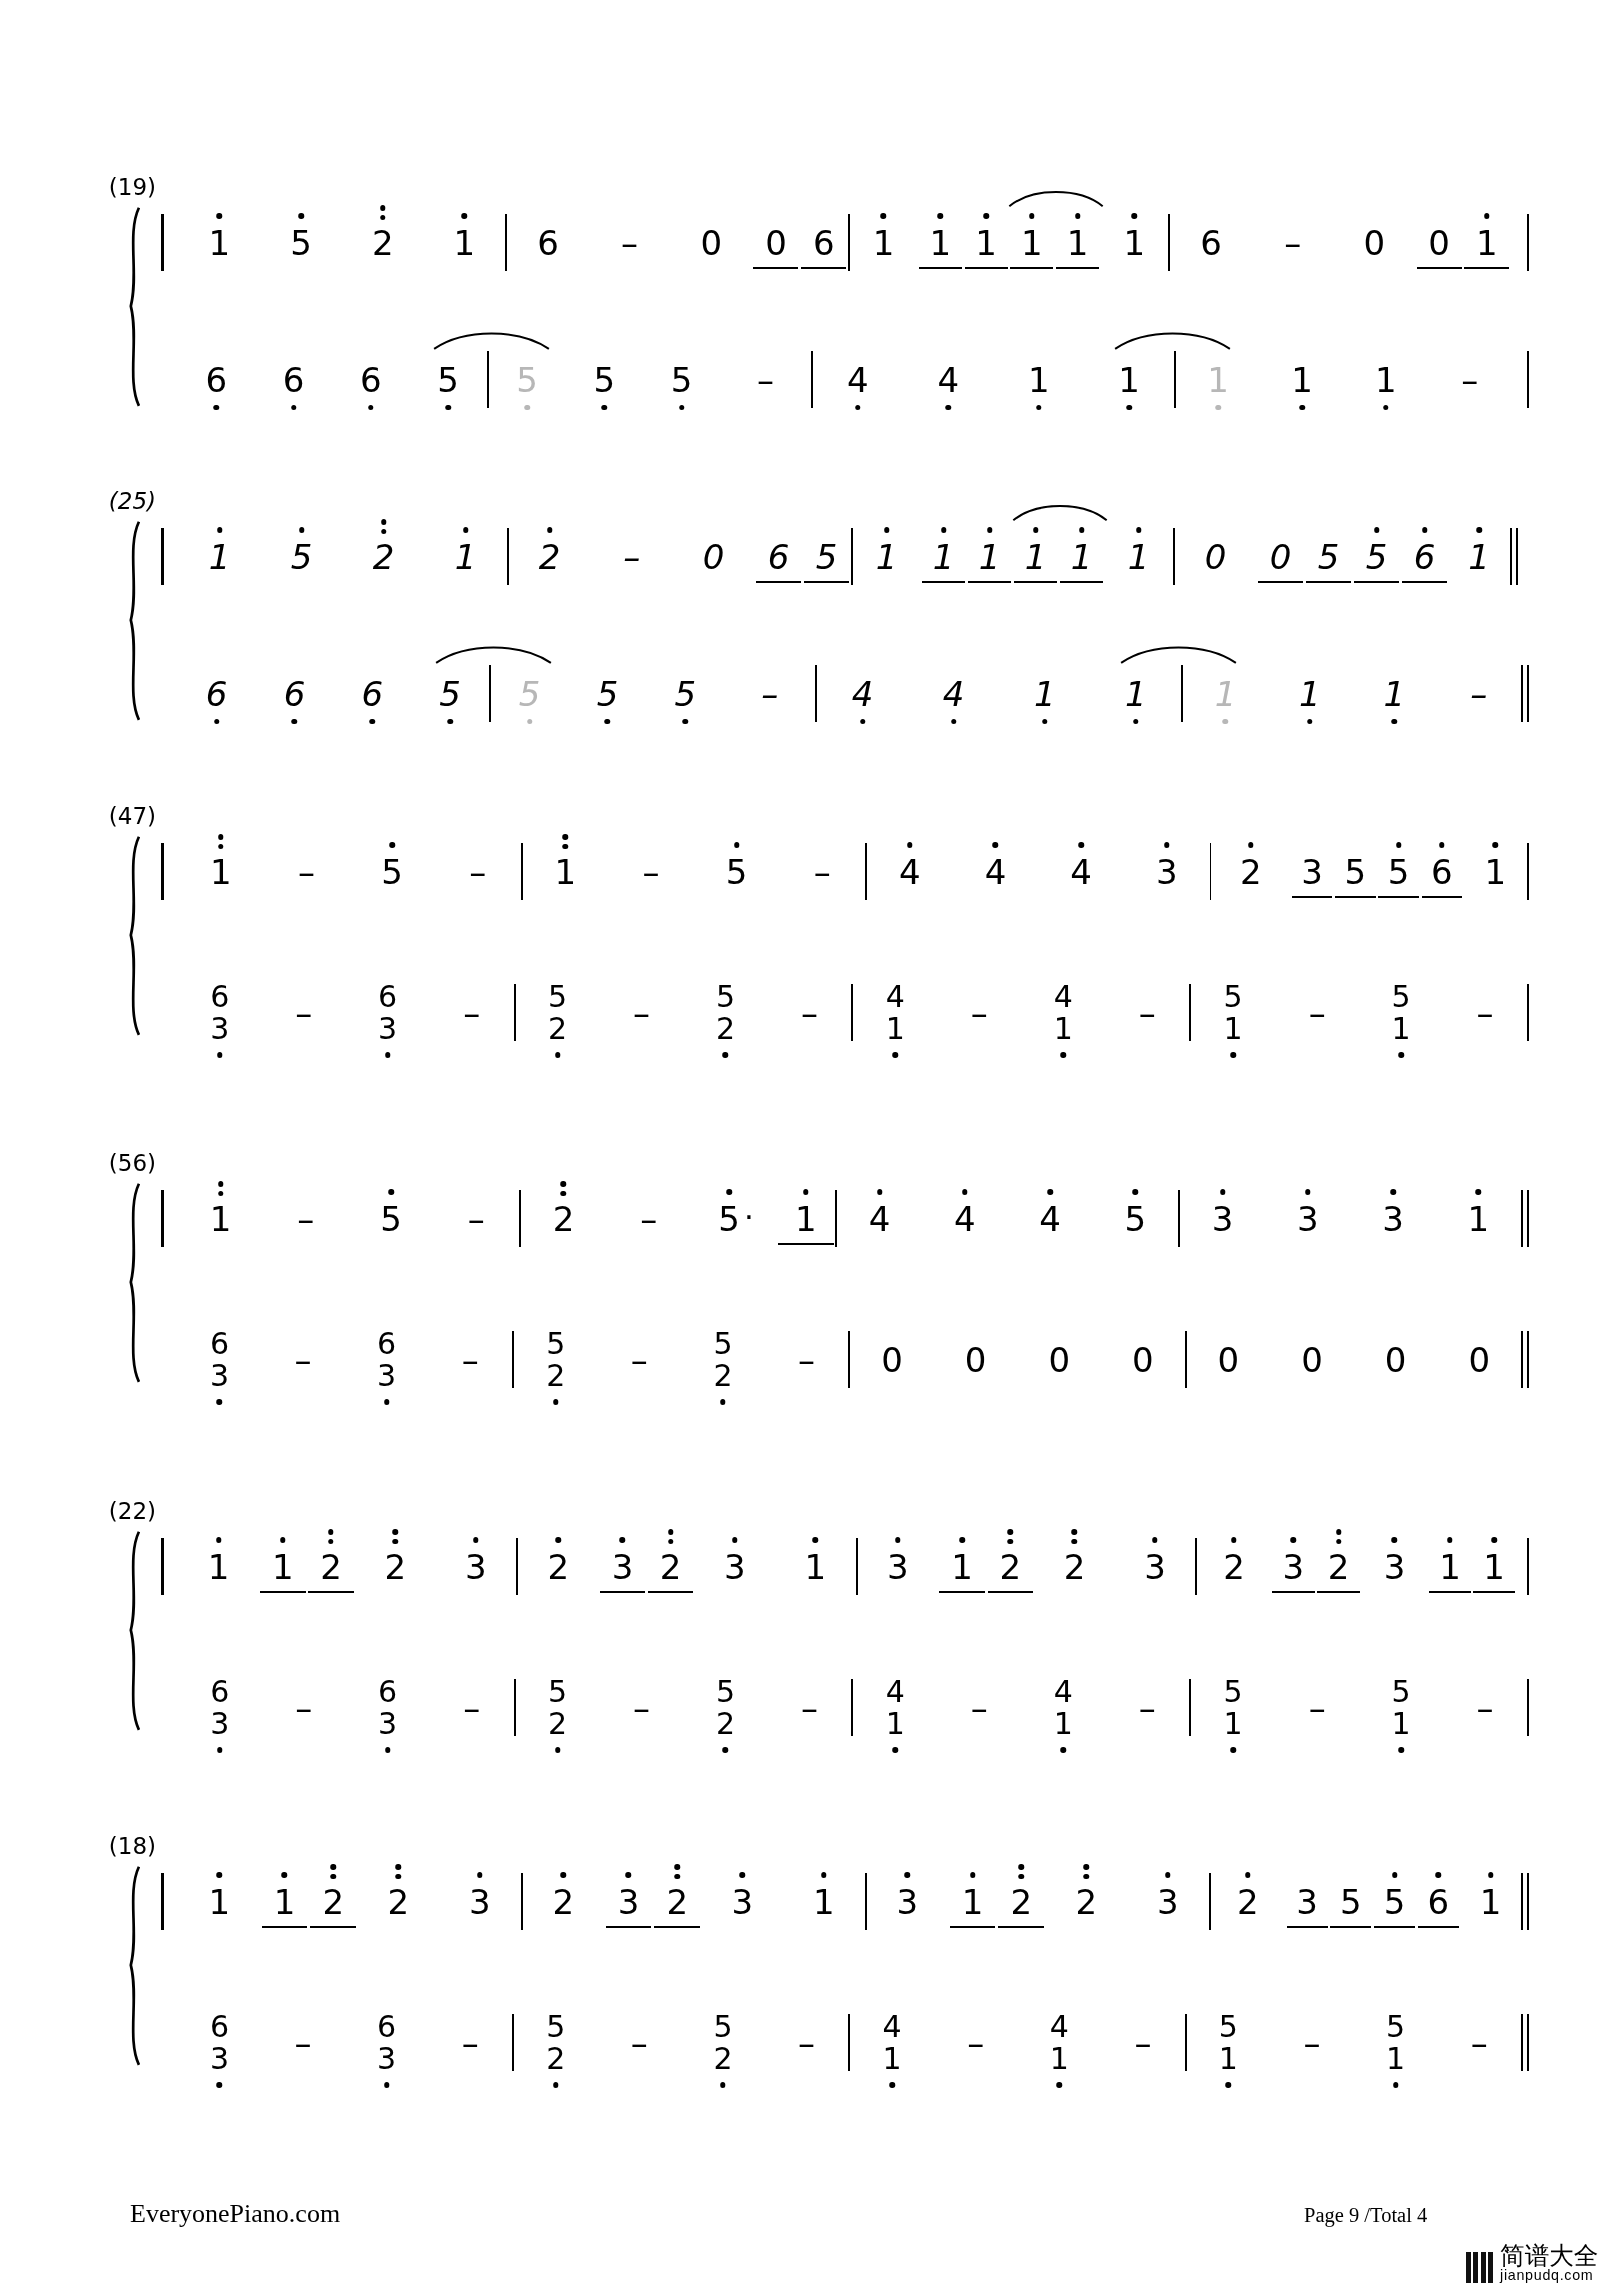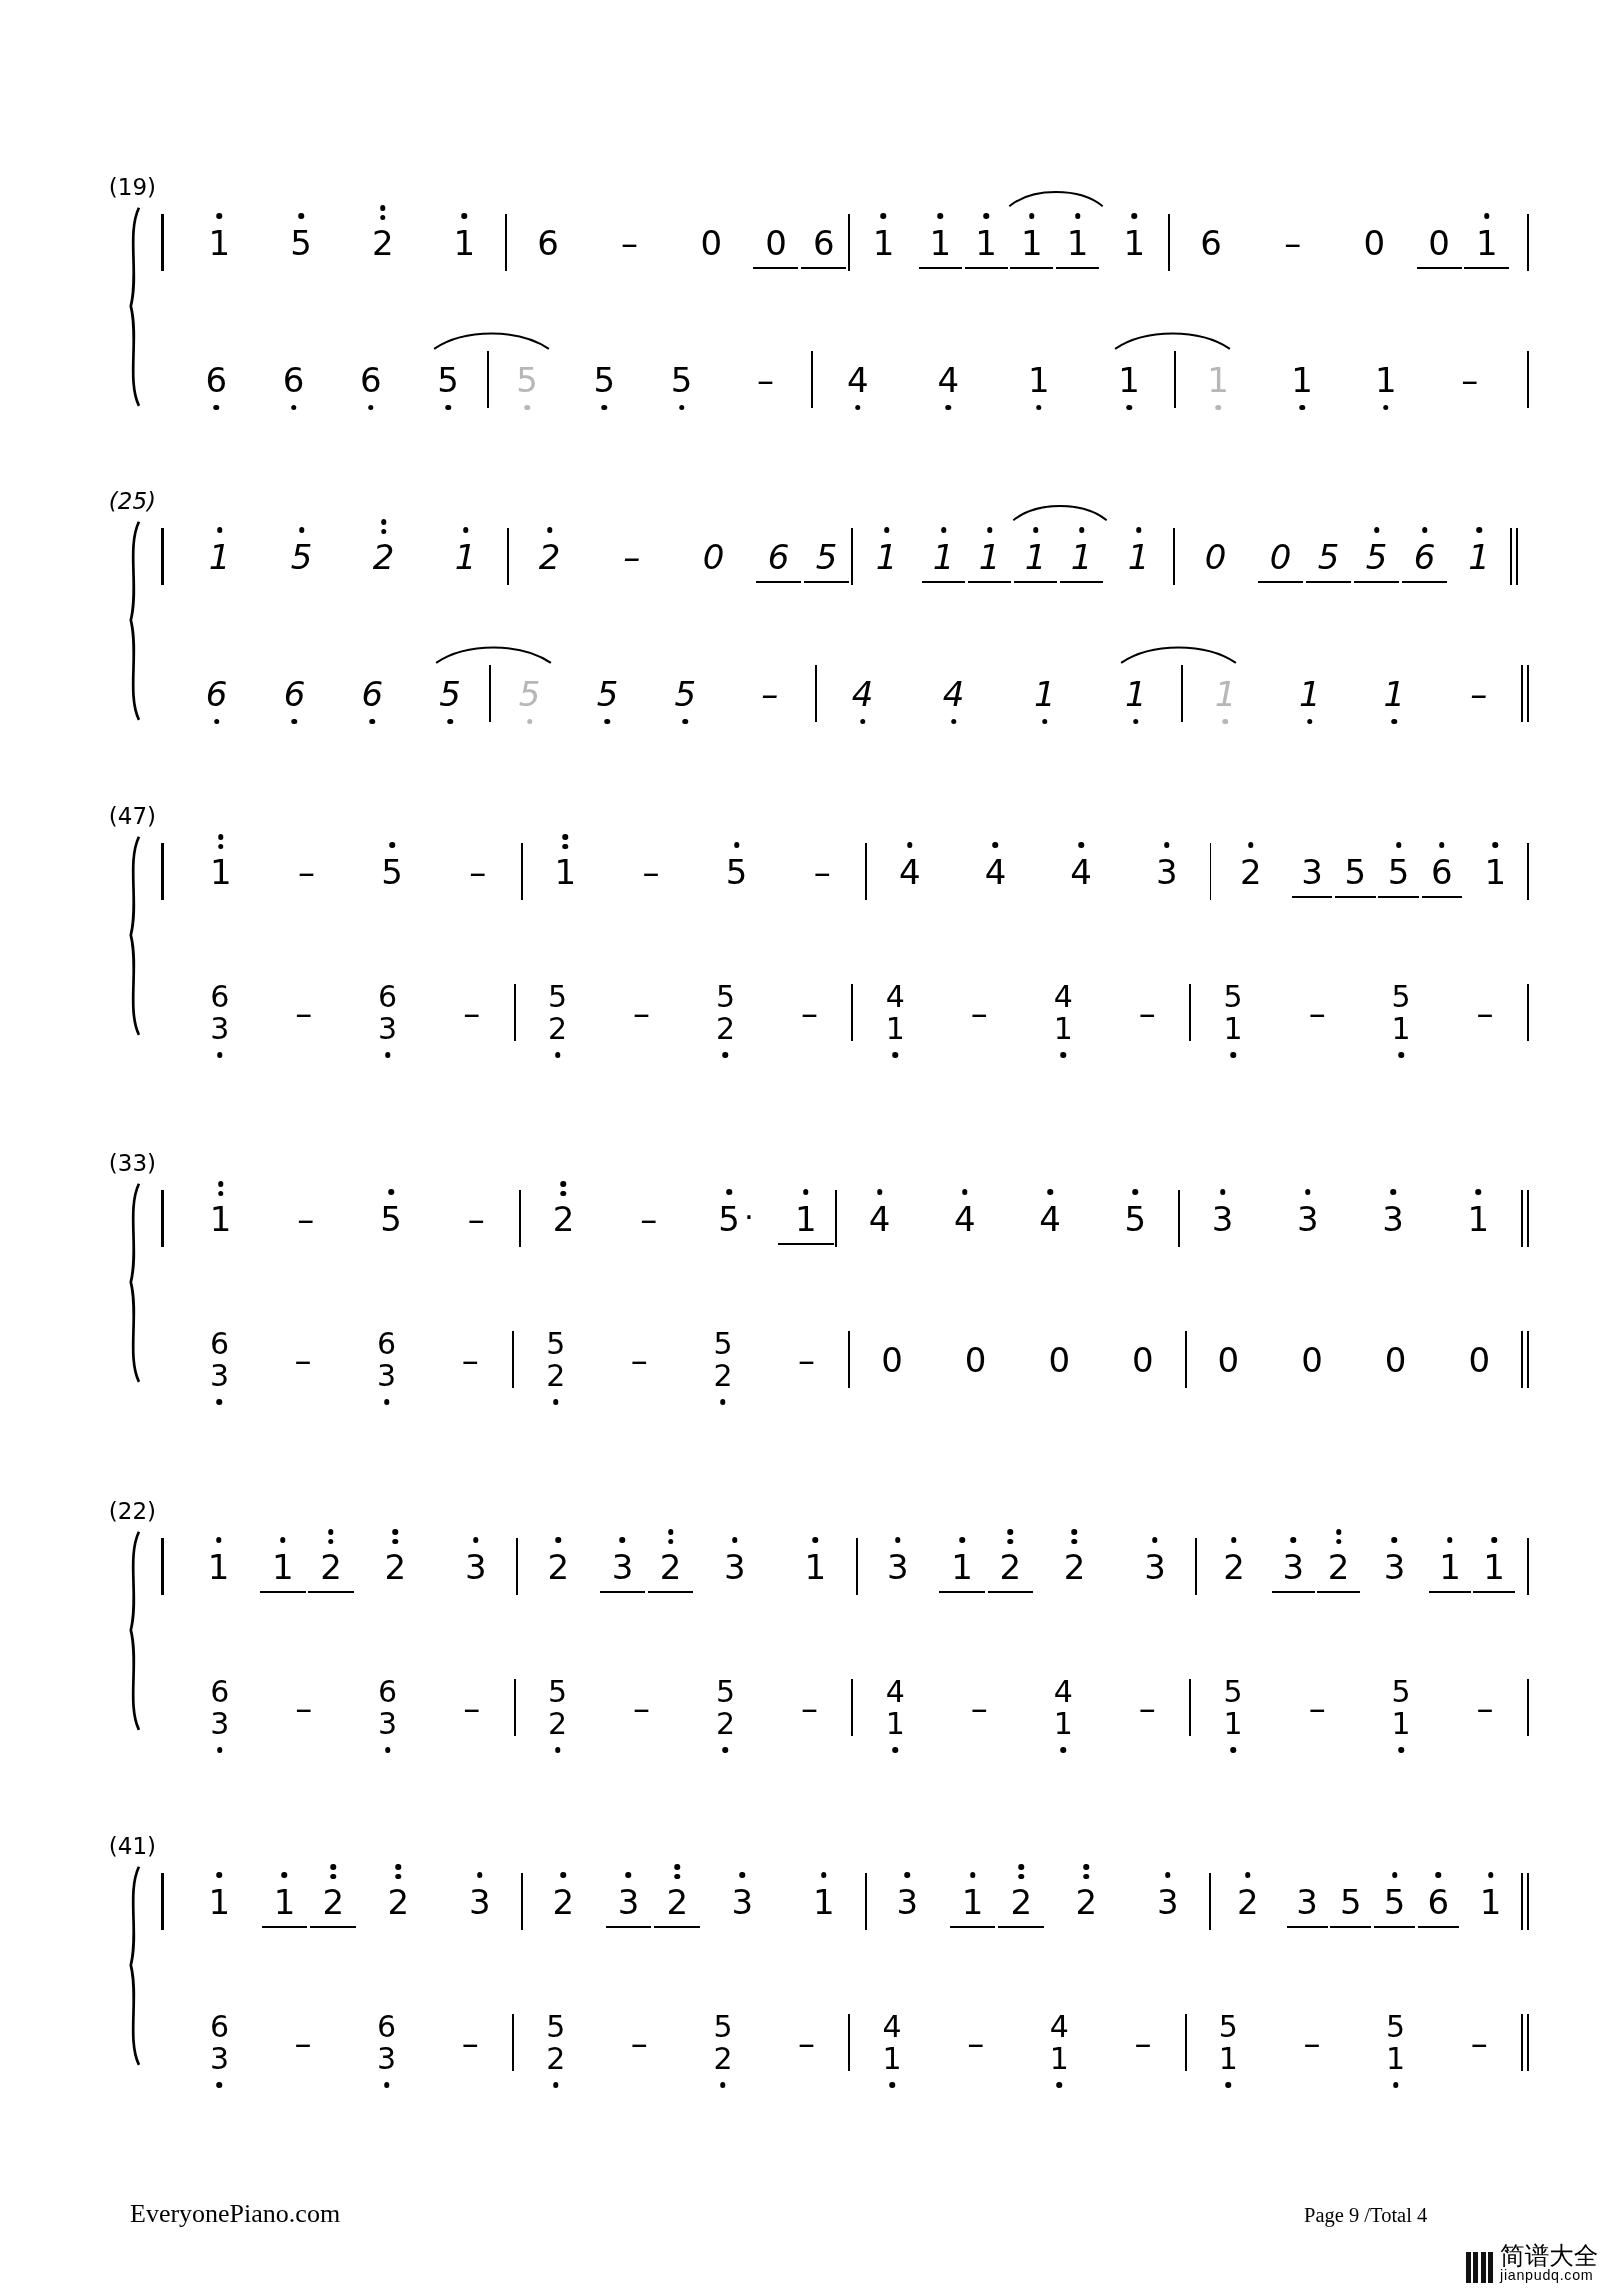--- a/index.html
+++ b/index.html
@@ -466,21 +466,21 @@
             <span class="num">5</span>
             <span class="num dot-below">1</span>
           </div>
         <div class="cell" style="width:89px"><span class="num">–</span></div>
         <div class="barline thin"></div>
       </div>
     </div>
   </div>
 
   <div class="system" style="top:1181px; height:218px;">
-    <div class="measure-number">(33)</div>
+    <div class="measure-number">(56)</div>
     <div class="brace">
       <svg width="31" height="205" viewBox="0 0 46 300">
         <path d="M34 2 C16 40 34 100 22 148 C34 196 16 258 34 296" stroke="#000" stroke-width="4" fill="none"></path>
       </svg>
     </div>
 
     <div class="row upper">
       <div class="cells">
         <div class="barline"></div>
         <div style="width:15px"></div>
@@ -640,21 +640,21 @@
             <span class="num">5</span>
             <span class="num dot-below">1</span>
           </div>
         <div class="cell" style="width:89px"><span class="num">–</span></div>
         <div class="barline thin"></div>
       </div>
     </div>
   </div>
 
   <div class="system" style="top:1864px; height:218px;">
-    <div class="measure-number">(41)</div>
+    <div class="measure-number">(18)</div>
     <div class="brace">
       <svg width="31" height="205" viewBox="0 0 46 300">
         <path d="M34 2 C16 40 34 100 22 148 C34 196 16 258 34 296" stroke="#000" stroke-width="4" fill="none"></path>
       </svg>
     </div>
 
     <div class="row upper">
       <div class="cells">
         <div class="barline"></div>
         <div style="width:15px"></div>

